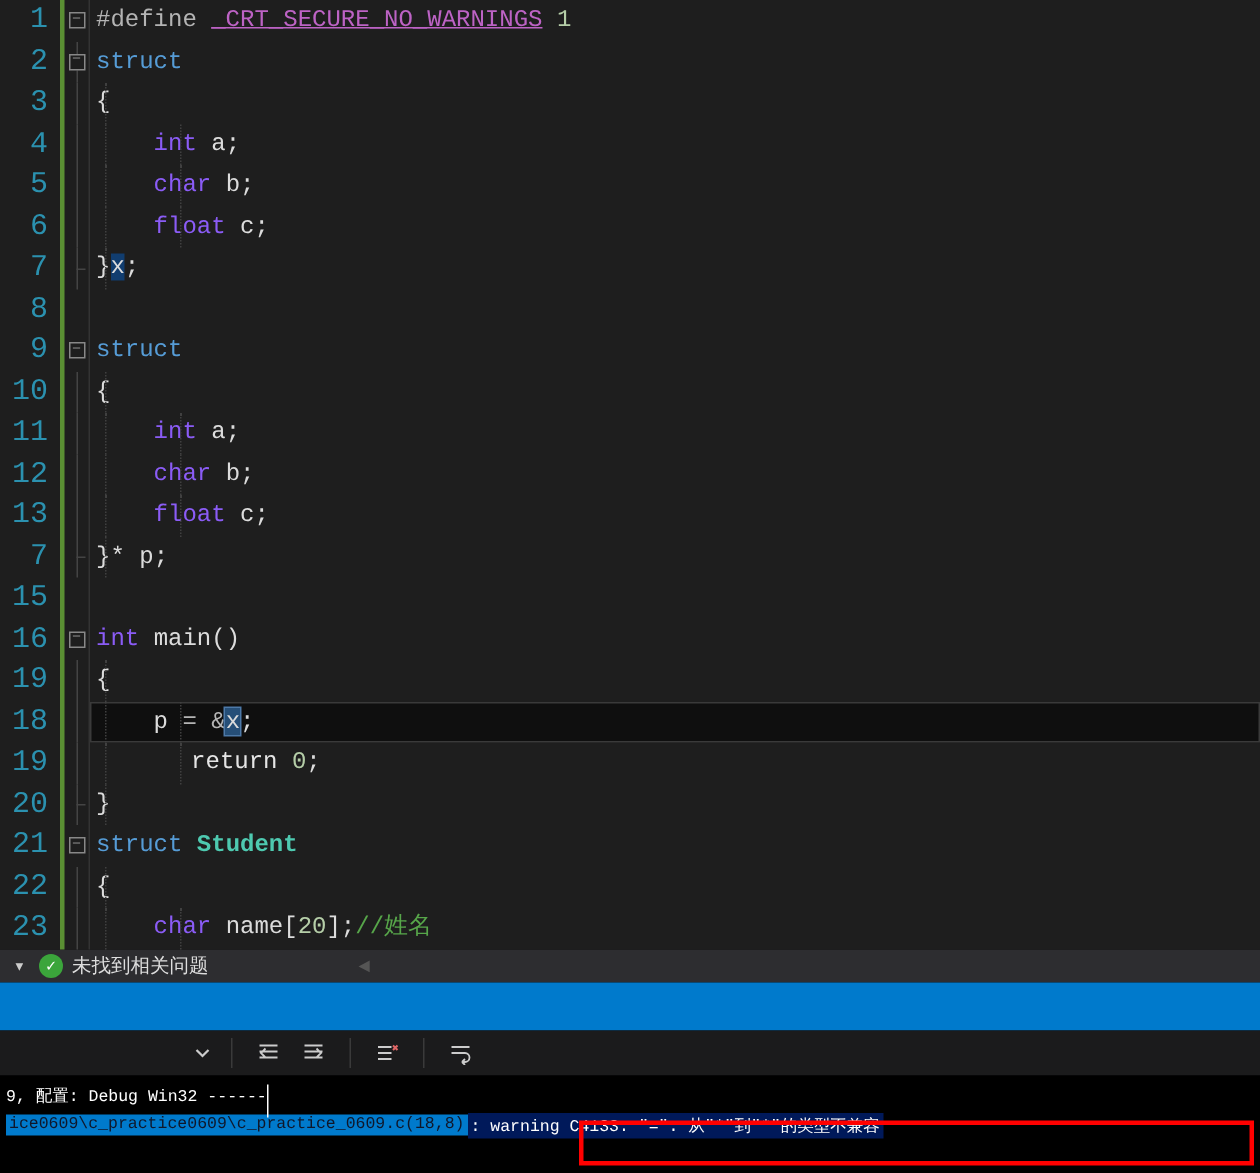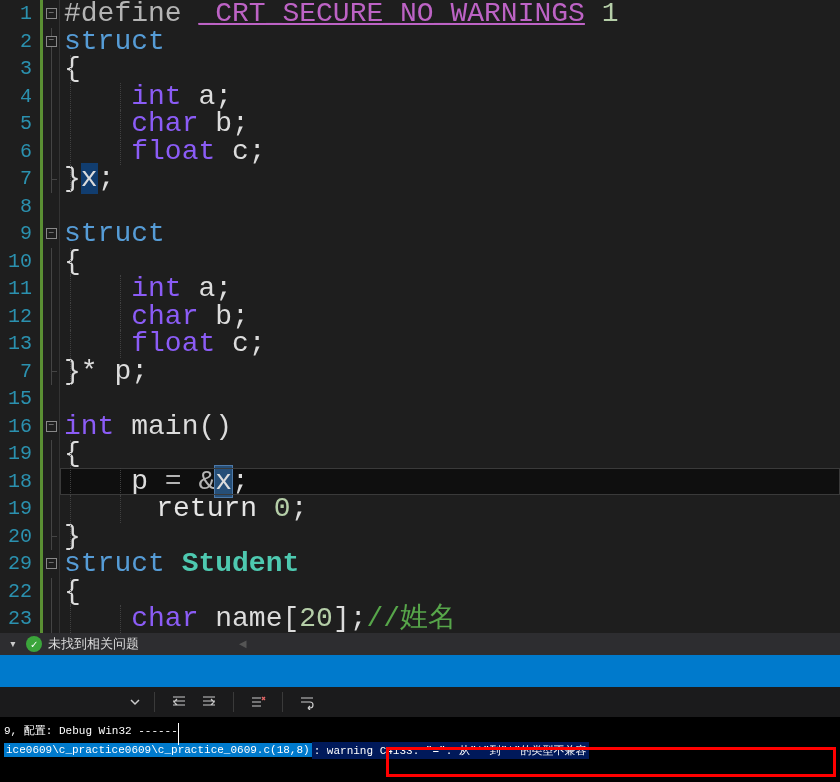--- a/index.html
+++ b/index.html
@@ -8,21 +8,21 @@
   .editor-area { display: flex; height: 633px; background: #1e1e1e; }
   .gutter { width: 40px; background: #1e1e1e; text-align: right; padding-right: 8px; font-size: 20px; line-height: 27.5px; color: #2b91af; user-select: none; }
   .gutter .ln { height: 27.5px; }
 
   .fold-gutter { width: 20px; background: #1e1e1e; font-size: 12px; color: #888; line-height: 27.5px; border-left: 3px solid #5a8f33; border-right: 1px solid #333; position: relative; }
   .fold-gutter .fg { height: 27.5px; display: flex; align-items: center; justify-content: center; position: relative; }
   .fold-box { width: 11px; height: 11px; border: 1px solid #888; display: flex; align-items: center; justify-content: center; font-size: 10px; color: #888; background: #1e1e1e; z-index: 2; line-height: 1; }
   .fold-vline::before { content:""; position:absolute; left:50%; top:0; bottom:0; width:1px; background:#444; }
   .fold-vline-end::after { content:""; position:absolute; left:50%; top:50%; width:6px; height:1px; background:#444; }
 
-  .code { flex: 1; background: #1e1e1e; font-size: 28px; line-height: 27.5px; color: #dcdcdc; position: relative; }
+  .code { flex: 1; background: #1e1e1e; font-size: 16px; line-height: 27.5px; color: #dcdcdc; position: relative; }
   .code .line { height: 27.5px; white-space: pre; padding-left: 4px; position: relative; }
   .code .line.current { background: #0f0f0f; outline: 1px solid #3a3a3a; outline-offset: -1px; }
 
   .indent-guide::before { content:""; position:absolute; left: 10px; top:0; bottom:0; border-left: 1px dotted #404040; }
   .indent-guide2::after { content:""; position:absolute; left: 60px; top:0; bottom:0; border-left: 1px dotted #404040; }
 
   .kw { color: #569cd6; }
   .type { color: #8b5cf6; }
   .cls { color: #4ec9b0; font-weight: bold; }
   .id  { color: #dcdcdc; }
@@ -46,21 +46,21 @@
   .tool-row { height: 30px; background: #1b1b1c; display:flex; align-items:center; gap: 10px; padding-left: 130px; color:#ccc; font-size:14px; }
   .tool-row .sep { width:1px; height:20px; background:#3a3a3a; margin: 0 4px; }
   .tool-row .dd { display:flex; align-items:center; gap:4px; cursor:pointer; }
   .tool-row .dd svg { width:10px; height:10px; }
   .tool-row .icon-btn { width:20px; height:20px; display:flex; align-items:center; justify-content:center; cursor:pointer; }
 
   
   .output { background:#000; color:#fff; font-size:11px; font-family: Liberation Mono, monospace; padding: 6px 4px 0 4px; height: 65px; position:relative; }
   .output .ln1 { white-space: pre; }
   .output-row2 { display:flex; align-items:center; height: 24px; }
-  .output-row2 .path-part { background:#007acc; color:#ffffff; padding:1px 2px; white-space:pre; }
+  .output-row2 .path-part { background:#007acc; color:#0f172a; padding:1px 2px; white-space:pre; }
   .output-row2 .warn-part { background:#00195a; color:#fff; padding:1px 2px; white-space:pre; flex:0 0 auto; }
   .red-box { position:absolute; border: 3px solid #ff0000; pointer-events:none; }
 
   .caret-line { position:absolute; width:1px; height:22px; background:#fff; }
 </style>
 </head>
 <body>
 
 <div class="editor-area">
   <div class="gutter">
@@ -77,21 +77,21 @@
     <div class="ln">11</div>
     <div class="ln">12</div>
     <div class="ln">13</div>
     <div class="ln">7</div>
     <div class="ln">15</div>
     <div class="ln">16</div>
     <div class="ln">19</div>
     <div class="ln">18</div>
     <div class="ln">19</div>
     <div class="ln">20</div>
-    <div class="ln">29</div>
+    <div class="ln">21</div>
     <div class="ln">22</div>
     <div class="ln">23</div>
   </div>
 
   <div class="fold-gutter">
     <div class="fg">
         <div class="fold-box">−</div>
       </div>
     <div class="fg fold-vline">
         <div class="fold-box">−</div>

